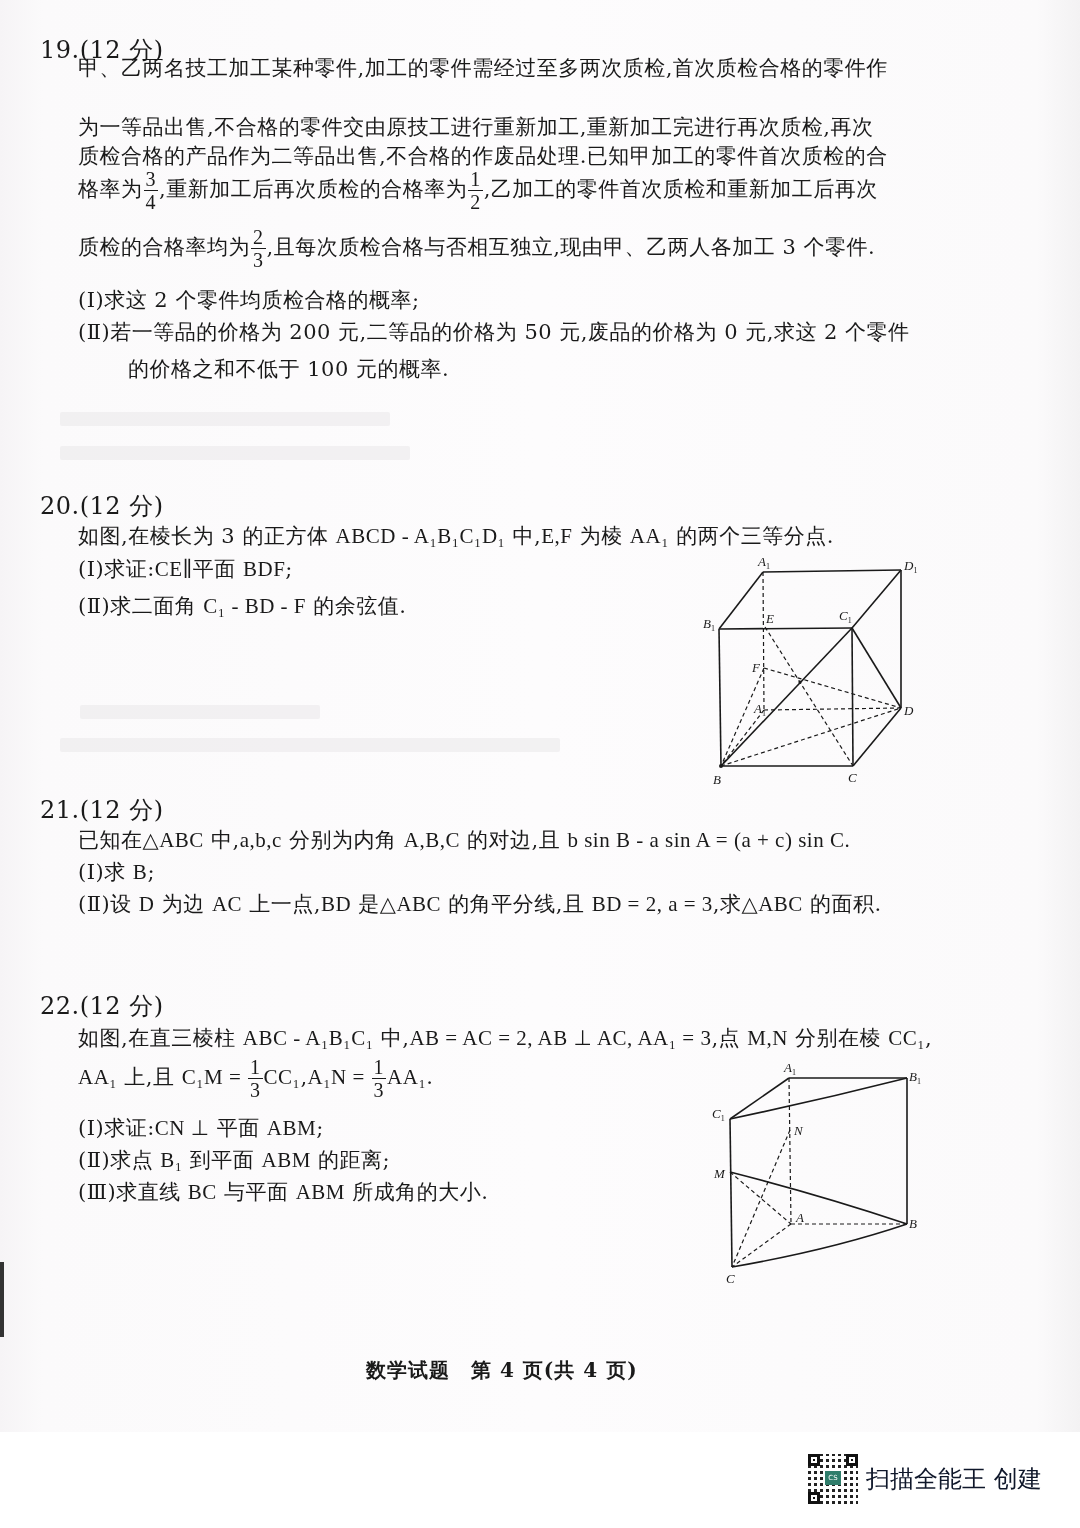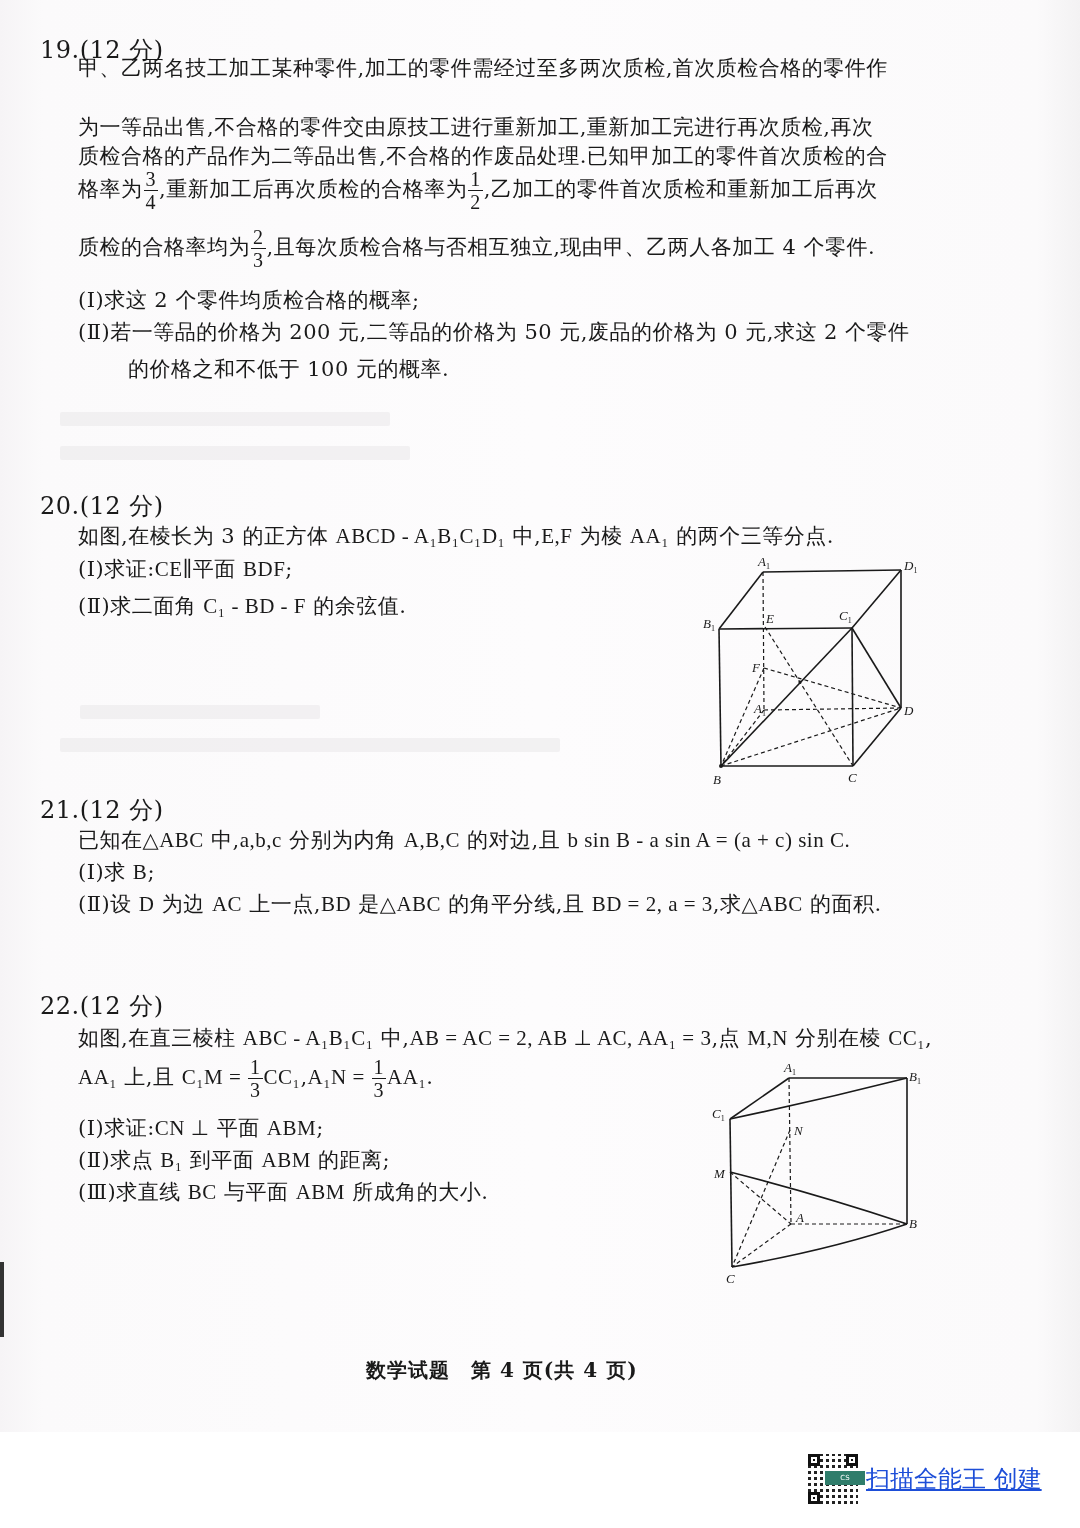--- a/index.html
+++ b/index.html
@@ -30,22 +30,22 @@
 
   .footer { position:absolute; left:366px; top:1357px; font-size:20px; font-weight:bold; white-space:nowrap; letter-spacing:1px; }
   .watermark { position:absolute; left:808px; top:1454px; display:flex; align-items:center; gap:8px; }
   .qr { width:50px; height:50px; position:relative;
         background:
           repeating-linear-gradient(90deg,#222 0 3px,#fff 3px 6px),
           repeating-linear-gradient(0deg,#222 0 3px,#fff 3px 6px);
         background-blend-mode:lighten; }
   .qr .finder { position:absolute; width:12px; height:12px; border:3px solid #111; background:#fff; box-sizing:border-box; }
   .qr .finder::after { content:""; position:absolute; left:2px; top:2px; width:2px; height:2px; background:#111; }
-  .qr .cs { position:absolute; left:17px; top:17px; width:40px; height:14px; background:#2f7d6b; color:#fff; font-size:7px; font-family:"DejaVu Sans", sans-serif; text-align:center; line-height:14px; }
-  .wm-text { font-family:"DejaVu Sans", sans-serif; font-size:24px; color:#1d4ed8; white-space:nowrap;text-decoration:underline; }
+  .qr .cs { position:absolute; left:17px; top:17px; width:16px; height:14px; background:#2f7d6b; color:#fff; font-size:7px; font-family:"DejaVu Sans", sans-serif; text-align:center; line-height:14px; }
+  .wm-text { font-family:"DejaVu Sans", sans-serif; font-size:24px; color:#0f172a; white-space:nowrap; }
 </style>
 </head>
 <body>
 
 <div class="page">
 
   <div class="bleed" style="left:60px;top:412px;width:330px;"></div>
   <div class="bleed" style="left:60px;top:446px;width:350px;"></div>
   <div class="bleed" style="left:80px;top:705px;width:240px;"></div>
   <div class="bleed" style="left:60px;top:738px;width:500px;"></div>
@@ -65,21 +65,21 @@
         <span>4</span>
       </span><span>,重新加工后再次质检的合格率为</span><span class="frac">
         <span class="num">1</span>
         <span>2</span>
       </span><span>,乙加工的零件首次质检和重新加工后再次</span>
   </div>
   <div class="line" style="left:78px;top:226px;">
     <span>质检的合格率均为</span><span class="frac">
         <span class="num">2</span>
         <span>3</span>
-      </span><span>,且每次质检合格与否相互独立,现由甲、乙两人各加工 4 个零件.</span>
+      </span><span>,且每次质检合格与否相互独立,现由甲、乙两人各加工 3 个零件.</span>
   </div>
   <div class="line" style="left:78px;top:286px;">(Ⅰ)求这 2 个零件均质检合格的概率;</div>
   <div class="line" style="left:78px;top:318px;">(Ⅱ)若一等品的价格为 200 元,二等品的价格为 50 元,废品的价格为 0 元,求这 2 个零件</div>
   <div class="line" style="left:128px;top:355px;">的价格之和不低于 100 元的概率.</div>
 </div>
 
 <div class="q">
   <div class="line head" style="left:40px;top:490px;text-align:right;">
     <span>20.</span><span>(12 分)</span>
   </div>

